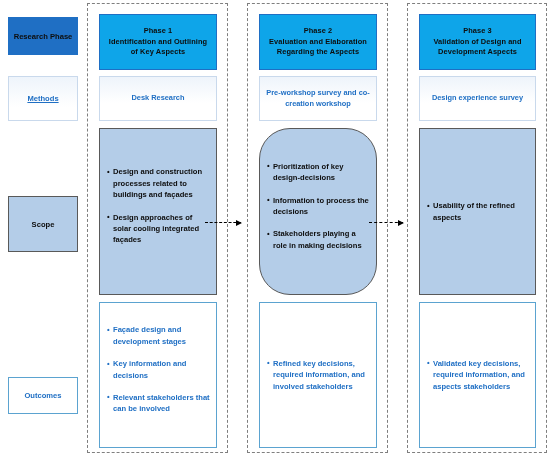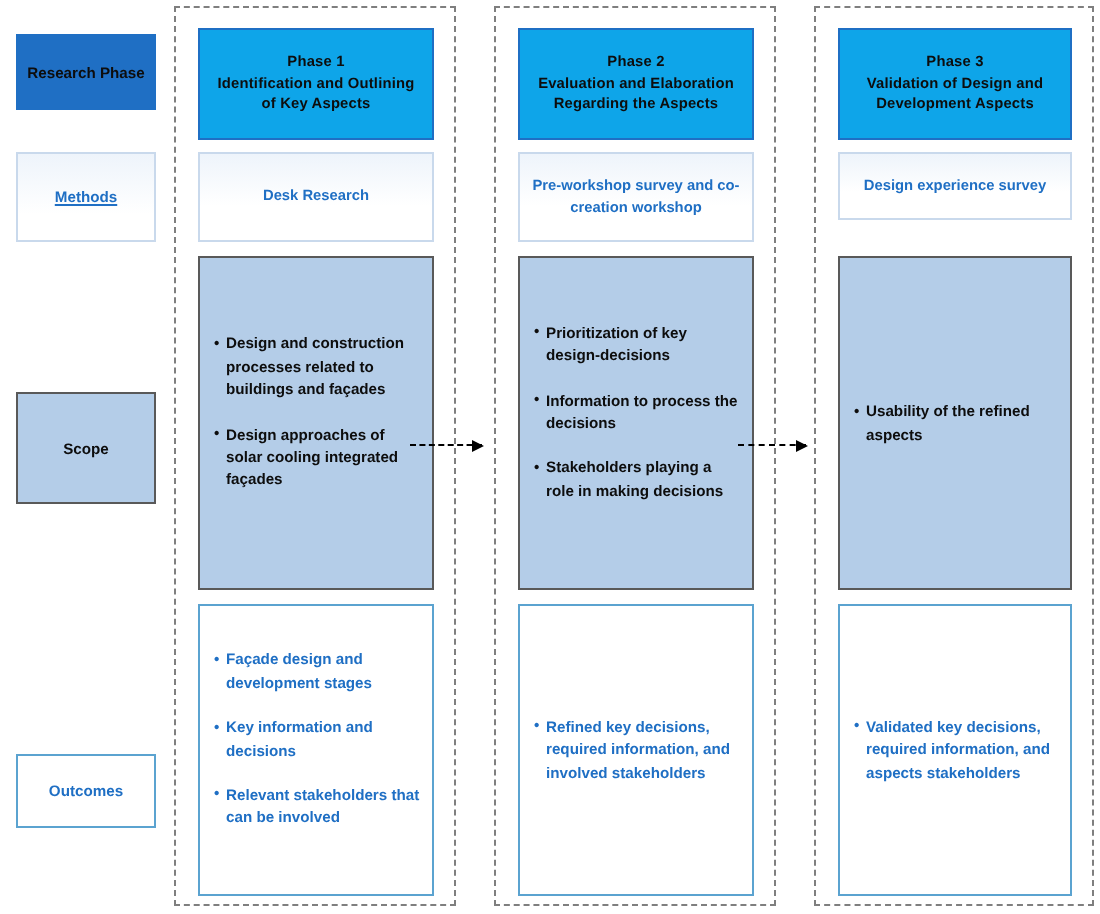--- a/index.html
+++ b/index.html
@@ -132,21 +132,21 @@
       <div>Phase 2</div>
       <div>Evaluation and Elaboration</div>
       <div>Regarding the Aspects</div>
     </div>
   </div>
 
   <div class="box center methods" style="left:259px;top:76px;width:118px;height:45px;">
     <span>Pre-workshop survey and co-creation workshop</span>
   </div>
 
-  <div class="box scope" style="left:259px;top:128px;width:118px;height:167px;">
+  <div class="box scope" style="left:259px;top:128px;width:118px;height:167px;border-radius:31px;">
     <ul class="blist sp">
       <li>Prioritization of key design-decisions</li>
       <li>Information to process the decisions</li>
       <li>Stakeholders playing a role in making decisions</li>
     </ul>
   </div>
 
   <div class="box outcome" style="left:259px;top:302px;width:118px;height:146px;">
     <ul class="blist">
       <li>Refined key decisions, required information, and involved stakeholders</li>
@@ -154,21 +154,21 @@
   </div>
 
   <div class="box center hdr" style="left:419px;top:14px;width:117px;height:56px;text-align:center;">
     <div>
       <div>Phase 3</div>
       <div>Validation of Design and</div>
       <div>Development Aspects</div>
     </div>
   </div>
 
-  <div class="box center methods" style="left:419px;top:76px;width:117px;height:34px;">
+  <div class="box center methods" style="left:419px;top:76px;width:117px;height:45px;">
     <span>Design experience survey</span>
   </div>
 
   <div class="box scope" style="left:419px;top:128px;width:117px;height:167px;">
     <ul class="blist">
       <li>Usability of the refined aspects</li>
     </ul>
   </div>
 
   <div class="box outcome" style="left:419px;top:302px;width:117px;height:146px;">

